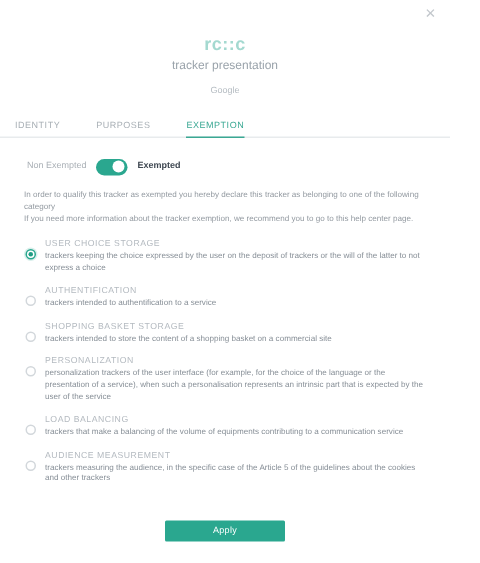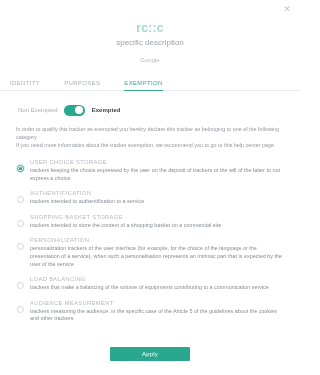--- a/index.html
+++ b/index.html
@@ -37,22 +37,23 @@
     line-height: 10px;
     text-align: center;
     font-size: 9px;
     color: #c2c7cc;
     cursor: pointer;
     user-select: none;
   }
 
   
   .header {
-    padding-top: 22px;
+    padding-top: 14px;
     text-align: center;
+    margin-top: 9px;
   }
 
   .brand-logo {
     font-size: 12px;
     font-weight: 700;
     letter-spacing: 0.3px;
     color: #a4d9d0;
     line-height: 13px;
   }
 
@@ -236,21 +237,21 @@
 </style>
 </head>
 <body>
 
 <div class="modal">
 
   <div class="close-btn">✕</div>
 
   <div class="header">
     <div class="brand-logo">rc::c</div>
-    <div class="tracker-desc">specific description</div>
+    <div class="tracker-desc">tracker presentation</div>
     <div class="vendor-name">Google</div>
   </div>
 
   <div class="tabs">
     <div class="tab">IDENTITY</div>
     <div class="tab">PURPOSES</div>
     <div class="tab active">EXEMPTION</div>
   </div>
 
   <div class="toggle-row">

